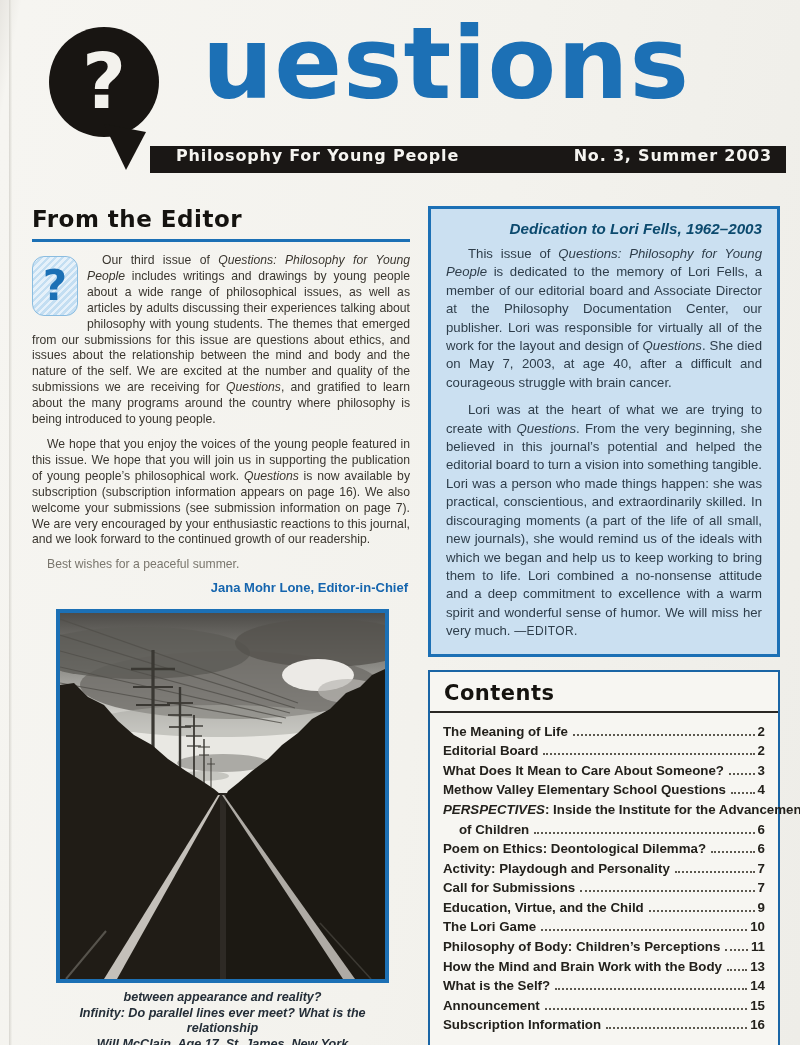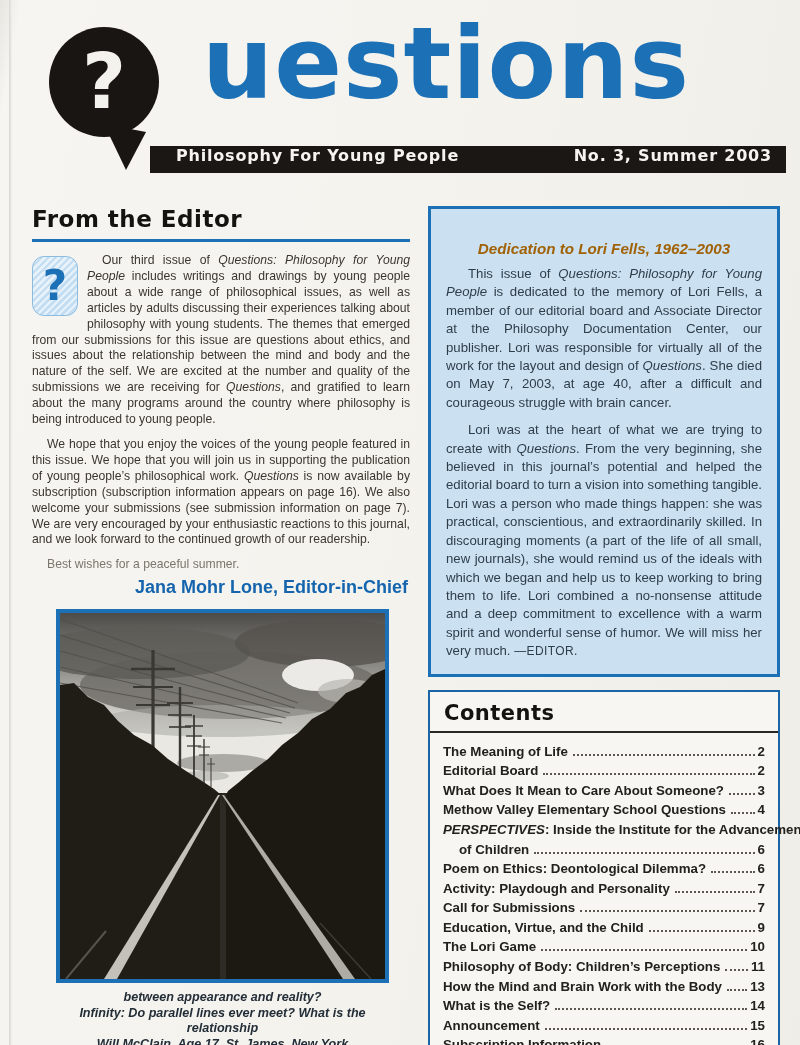--- a/index.html
+++ b/index.html
@@ -44,38 +44,38 @@
     border-radius:12px;border:1px solid #8abce0;box-sizing:border-box;
     background:repeating-linear-gradient(135deg,#c3def2 0 2.5px,#e6f1fa 2.5px 5px);
     display:flex;align-items:center;justify-content:center;
   }
   .qmark-chip span{font-family:"DejaVu Sans",sans-serif;font-weight:800;font-size:42px;color:#1c70b5;line-height:1;}
   .letter p{margin:0;text-indent:15px;}
   .letter p + p{margin-top:9px;}
   .it{font-style:italic;}
   .closing{margin-top:9px;text-indent:15px;color:#7a766d;}
   .signature{
-    text-align:right;color:#1565ae;font-weight:bold;font-size:18px;
+    text-align:right;color:#1565ae;font-weight:bold;font-size:13px;
     margin-top:7px;padding-right:2px;
   }
   
   .photo-fig{margin:13px 0 0 24px;width:333px;}
   .photo-frame{border:4px solid #1c70b5;width:325px;height:366px;background:#26231e;line-height:0;}
   .caption{
     margin-top:7px;text-align:center;font-style:italic;font-weight:bold;
     font-size:12.6px;line-height:15.6px;color:#242e38;
   }
   
   .ded-box{
     border:3px solid #1c70b5;background:#cbe0f1;
     padding:11px 15px 13px;box-sizing:border-box;color:#2e3d4a;
   }
   .ded-title{
-    text-align:center;font-weight:bold;font-style:italic;
-    font-size:15.2px;color:#a16207;margin:20px 0 8px;
+    text-align:right;font-weight:bold;font-style:italic;
+    font-size:15.2px;color:#0c4a6e;margin:0 0 8px;
   }
   .ded-box p{margin:0;font-size:13.2px;line-height:18.4px;text-align:justify;text-indent:22px;}
   .ded-box p + p{margin-top:9px;}
   .ded-editor{font-size:12px;letter-spacing:.4px;}
   
   .toc-box{
     margin-top:13px;border:2px solid #1a65a5;background:#f7f6f2;
     padding:9px 0 12px;box-sizing:border-box;color:#23211c;
   }
   .toc-head{

